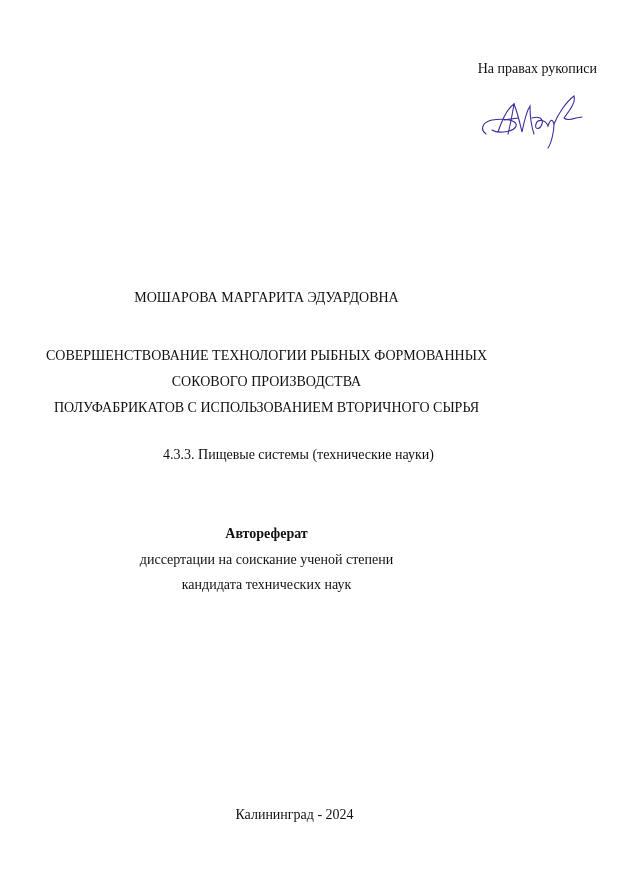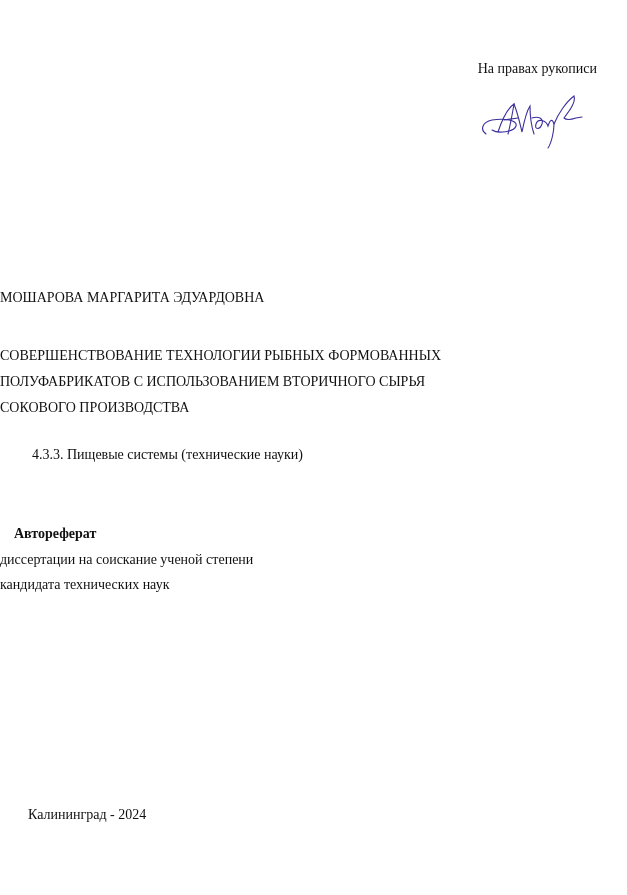--- a/index.html
+++ b/index.html
@@ -1,21 +1,21 @@
 <!DOCTYPE html>
 <html><head>
 <meta charset="utf-8">
 <style>
   html, body { margin: 0; padding: 0; background: #ffffff; }
   body { width: 627px; height: 895px; position: relative; overflow: hidden;
          font-family: "Liberation Serif", "DejaVu Serif", serif; color: #111111; }
   .abs { position: absolute; white-space: nowrap; }
-  .center { left: 0; width: 533px; }
+  .center { left: 0; width: 533px; text-align: center; }
   .txt { font-size: 14px; line-height: 18px; }
-  .bold { font-weight: bold; margin-left: 14px; }
+  .bold { font-weight: bold; }
   #rights { right: 30px; top: 60px; font-size: 14px; }
   #signature { left: 478px; top: 90px; width: 110px; height: 62px; }
   #author { top: 289px; }
   #title { top: 343px; font-size: 14px; line-height: 26px; font-weight: normal; white-space: normal; }
   #specialty { top: 446px; padding-left: 32px; }
   #abstract { top: 525px; }
   #dissertation { top: 551px; }
   #degree { top: 576px; }
   #city-year { top: 806px; padding-left: 28px; }
 </style>
@@ -32,22 +32,22 @@
     <path d="M26 30 L40 28"></path>
     <path d="M36 14 C40 24 42 34 44 42 C46 32 48 22 52 16 C52 28 54 38 56 44"></path>
     <path d="M54 28 C60 26 66 28 64 34 C62 40 56 40 58 34 C60 28 68 30 70 36 C72 30 74 28 76 34 C76 40 74 52 70 58"></path>
     <path d="M76 34 C80 24 88 12 96 6 C98 12 92 20 86 28 C88 30 92 30 98 28 L104 27"></path>
   </svg>
 
   <div id="author" class="abs center txt">МОШАРОВА МАРГАРИТА ЭДУАРДОВНА</div>
 
   <div id="title" class="abs center">
     <div>СОВЕРШЕНСТВОВАНИЕ ТЕХНОЛОГИИ РЫБНЫХ ФОРМОВАННЫХ</div>
+    <div>СОКОВОГО ПРОИЗВОДСТВА</div>
     <div>ПОЛУФАБРИКАТОВ С ИСПОЛЬЗОВАНИЕМ ВТОРИЧНОГО СЫРЬЯ</div>
-    <div>СОКОВОГО ПРОИЗВОДСТВА</div>
   </div>
 
   <div id="specialty" class="abs center txt">4.3.3. Пищевые системы (технические науки)</div>
 
   <div id="abstract" class="abs center txt bold">Автореферат</div>
   <div id="dissertation" class="abs center txt">диссертации на соискание ученой степени</div>
   <div id="degree" class="abs center txt">кандидата технических наук</div>
 
   <div id="city-year" class="abs center txt">Калининград - 2024</div>
 

